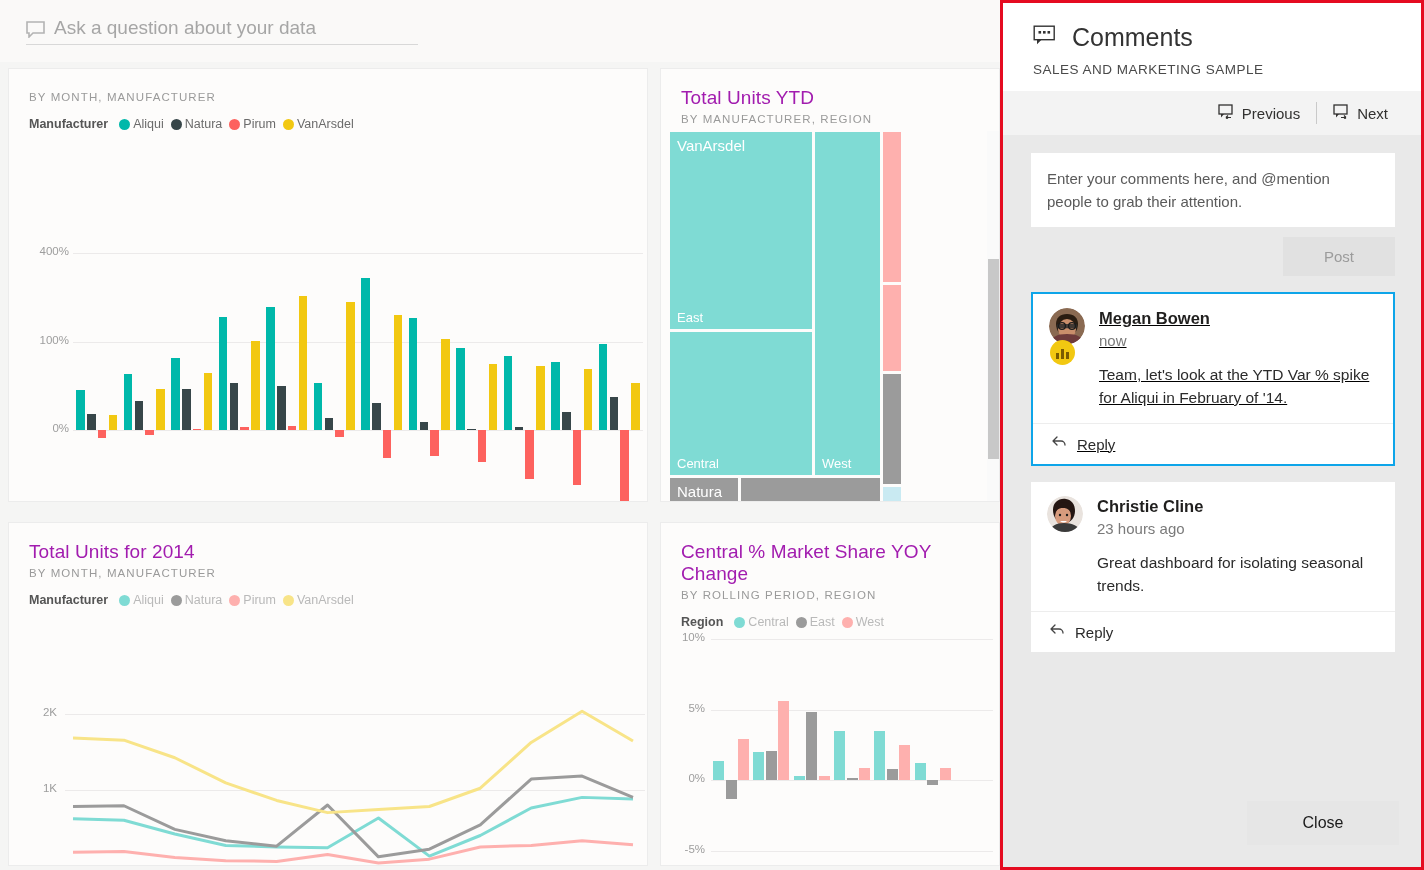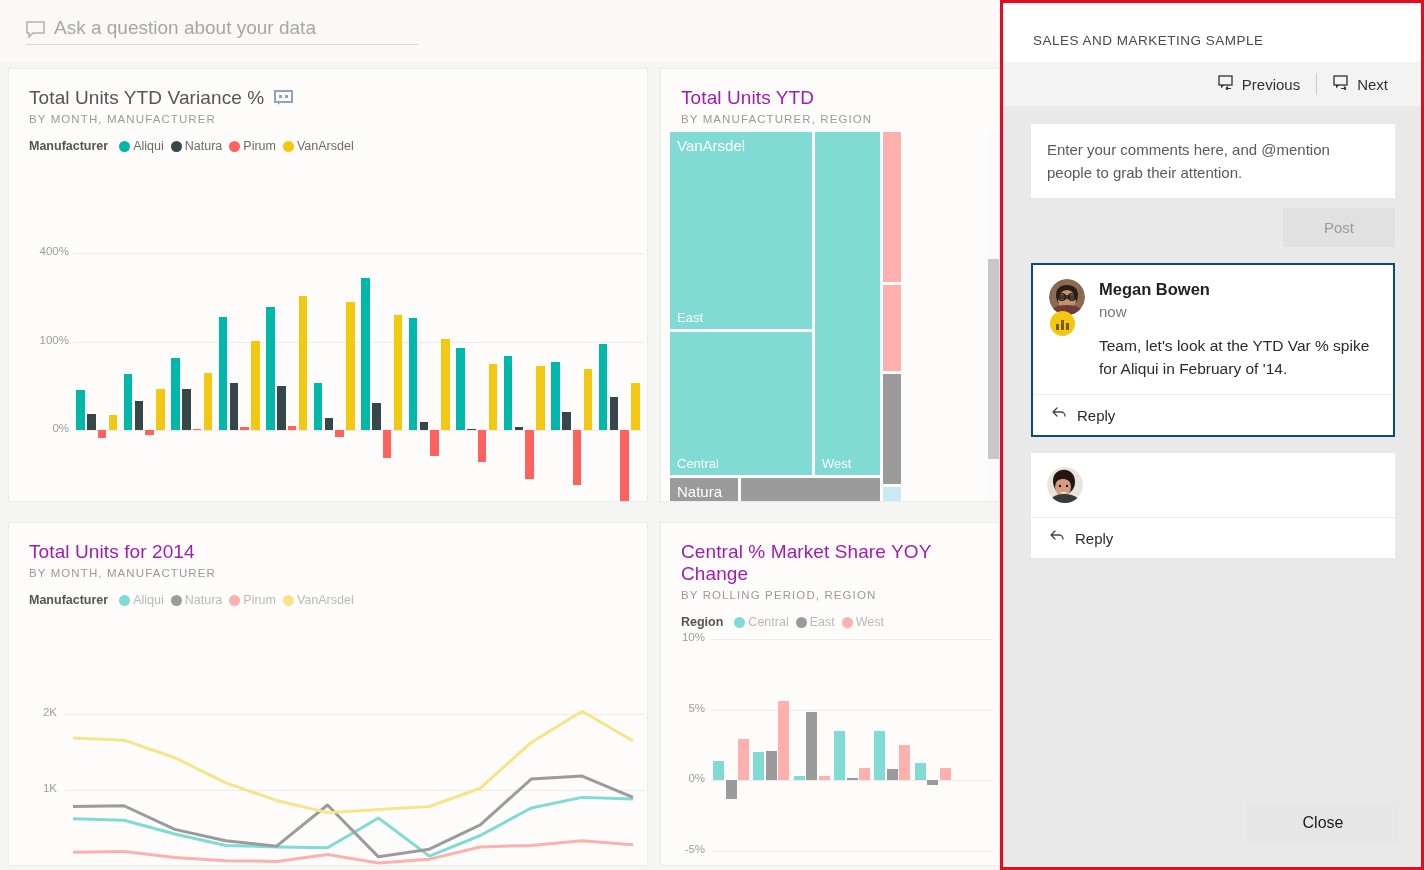--- a/index.html
+++ b/index.html
@@ -83,21 +83,21 @@
     background:#fff; padding:14px 16px; font-size:15px; color:#5a5a5a;
     line-height:23px; min-height:72px;
   }
   .post-row{ display:flex; justify-content:flex-end; margin-top:10px;}
   .post-btn{
     background:#e1e1e1; color:#9b9b9b; font-size:15px;
     padding:11px 0; width:112px; text-align:center;
   }
 
   .card{ background:#fff; margin-top:16px; }
-  .card.sel{ border:2px solid #0c4a6e; }
+  .card.sel{ border:2px solid #0ea5e9;text-decoration:underline; }
   .card-inner{ padding:14px 18px 14px 16px; display:flex; gap:12px;}
   .avatar-wrap{ position:relative; width:38px; flex:0 0 38px;}
   .avatar{ width:36px;height:36px;border-radius:50%; overflow:hidden; position:relative;}
   .badge{
     position:absolute; left:1px; top:32px; width:25px;height:25px;border-radius:50%;
     background:#f2c811; display:flex; align-items:flex-end; justify-content:center;
     padding-bottom:6px; gap:2px;
   }
   .badge i{ display:block; width:3px; background:#7a5c00;}
   .cname{ font-size:16.5px; color:#201f1e; font-weight:700; line-height:20px;}
@@ -122,31 +122,20 @@
           <svg width="20" height="17" viewBox="0 0 20 17">
               <path d="M1 1h17v11H7l-4 4v-4H1z" fill="none" stroke="#b3b3b3" stroke-width="1.6"></path>
             </svg>
         </span>
         <span class="qna-text">Ask a question about your data</span>
       </div>
     </div>
 
     <div class="tile t1">
       <div class="tile-head">
-        <div class="title-row">
-          <div class="tile-title">Total Units YTD Variance %</div>
-          <span class="cmt-badge">
-            <svg width="20" height="16" viewBox="0 0 20 16">
-                <rect x="1" y="1" width="17" height="11" fill="#fdfcfb" stroke="#8fa3bd" stroke-width="2"></rect>
-                <rect x="5" y="5" width="3" height="3" fill="#8fa3bd"></rect>
-                <rect x="11" y="5" width="3" height="3" fill="#8fa3bd"></rect>
-                <path d="M4 12v3l3-3z" fill="#8fa3bd"></path>
-              </svg>
-          </span>
-        </div>
         <div class="tile-sub">BY MONTH, MANUFACTURER</div>
       </div>
       <div class="legend">
         <span class="legend-title">Manufacturer</span>
         <span class="legend-item">
             <span class="dot" style="background:#00b8aa"></span>
             <span>Aliqui</span>
           </span>
         <span class="legend-item">
             <span class="dot" style="background:#374649"></span>
@@ -339,20 +328,32 @@
     <div class="axlab" style="left: 6px; top: 108px; width: 38px;">10%</div>
         <div class="axlab" style="left: 6px; top: 178.667px; width: 38px;">5%</div>
         <div class="axlab" style="left: 6px; top: 249.333px; width: 38px;">0%</div>
         <div class="axlab" style="left: 6px; top: 320px; width: 38px;">-5%</div>
       </div>
   </div>
 
   <div class="cpane">
 
     <div class="cpane-head">
+      <div class="chead-row">
+        <span>
+          <svg width="25" height="21" viewBox="0 0 25 21">
+              <rect x="1.2" y="1.2" width="20" height="13.5" fill="none" stroke="#333" stroke-width="1.4"></rect>
+              <rect x="5.5" y="6" width="2.6" height="2.6" fill="#333"></rect>
+              <rect x="10" y="6" width="2.6" height="2.6" fill="#333"></rect>
+              <rect x="14.5" y="6" width="2.6" height="2.6" fill="#333"></rect>
+              <path d="M4 14.7v4.5l4.5-4.5z" fill="#333"></path>
+            </svg>
+        </span>
+        <span class="chead-title">Comments</span>
+      </div>
       <div class="chead-sub">SALES AND MARKETING SAMPLE</div>
     </div>
 
     <div class="nav-row">
       <div class="nav-btn">
         <span>
           <svg width="17" height="15" viewBox="0 0 17 15">
               <rect x="1" y="1" width="13" height="9" fill="none" stroke="#323130" stroke-width="1.3"></rect>
               <path d="M3 10v3.5l3-3.5z" fill="#323130"></path>
               <path d="M13 13.5h-5m0 0 2-2m-2 2 2 2" fill="none" stroke="#323130" stroke-width="1.2"></path>
@@ -425,20 +426,25 @@
                 <path d="M6 14c0-8 6-12 13-11 6 1 9 6 9 12 0 6-4 12-10 12-8 0-12-6-12-13z" fill="#241612"></path>
                 <ellipse cx="16" cy="20" rx="8" ry="9.5" fill="#d79b7d"></ellipse>
                 <path d="M8 10c4-4 12-5 16 0 2 3 2 7 1 9-1-5-5-7-9-7s-7 2-8 6c-1-3-1-6 0-8z" fill="#241612"></path>
                 <circle cx="13" cy="19" r="1.2" fill="#1b1b1b"></circle>
                 <circle cx="20" cy="19" r="1.2" fill="#1b1b1b"></circle>
                 <path d="M13 25q4 3 7 0" fill="#fff"></path>
                 <path d="M2 36c2-6 7-9 15-9s15 3 17 9z" fill="#3a3a3a"></path>
               </svg>
             </div>
           </div>
+          <div style="flex:1">
+            <div class="cname">Christie Cline</div>
+            <div class="ctime">23 hours ago</div>
+            <div class="ctext">Great dashboard for isolating seasonal trends.</div>
+          </div>
         </div>
         <div class="reply-row">
           <span>
             <svg width="16" height="14" viewBox="0 0 16 14">
                 <path d="M6 2 2 6l4 4M2 6h8a4 4 0 0 1 4 4" fill="none" stroke="#444" stroke-width="1.3" stroke-linecap="round" stroke-linejoin="round"></path>
               </svg>
           </span>
           <span class="reply-lab">Reply</span>
         </div>
       </div>

